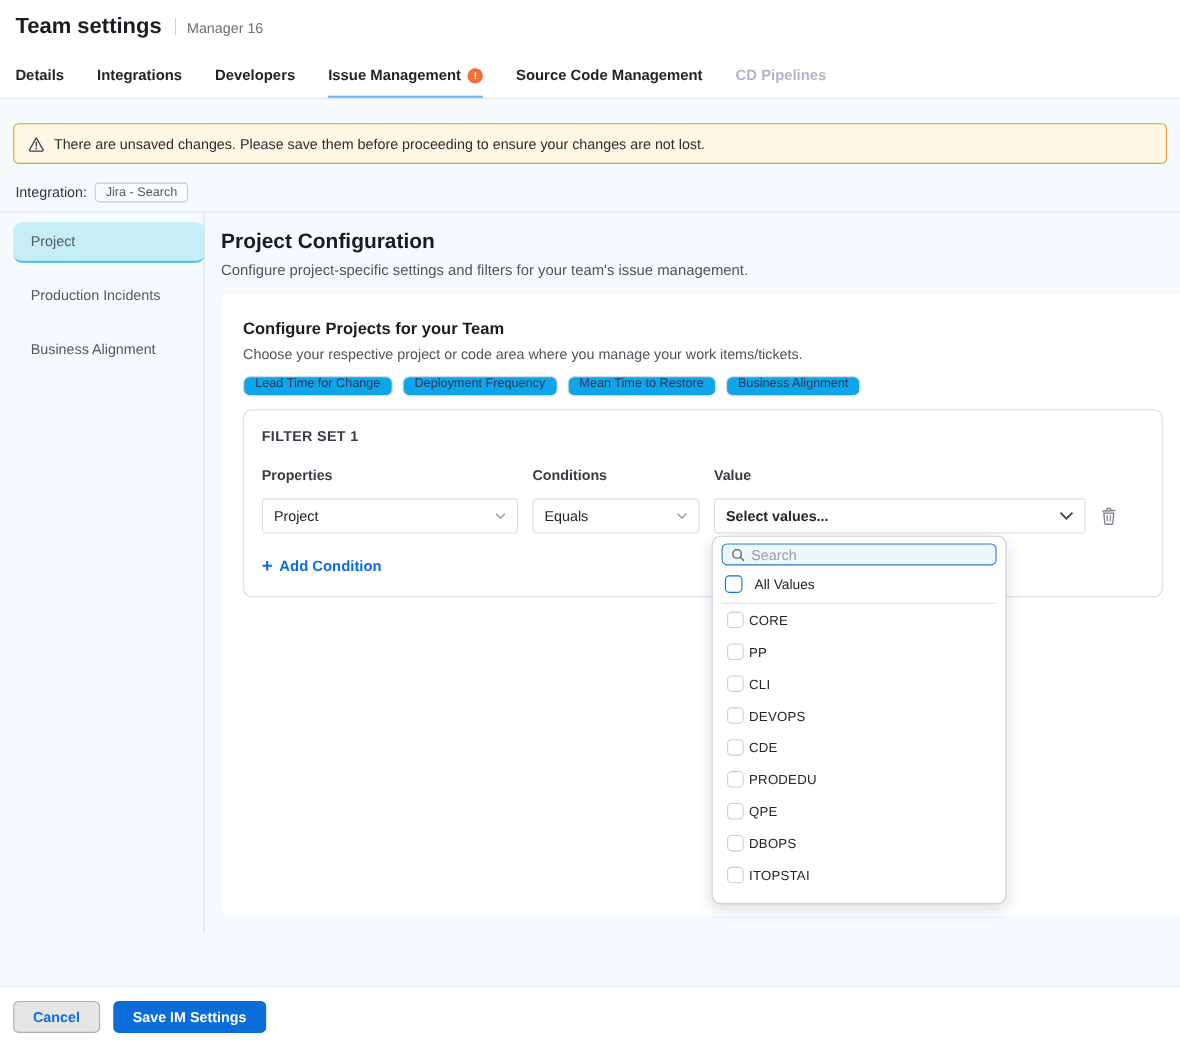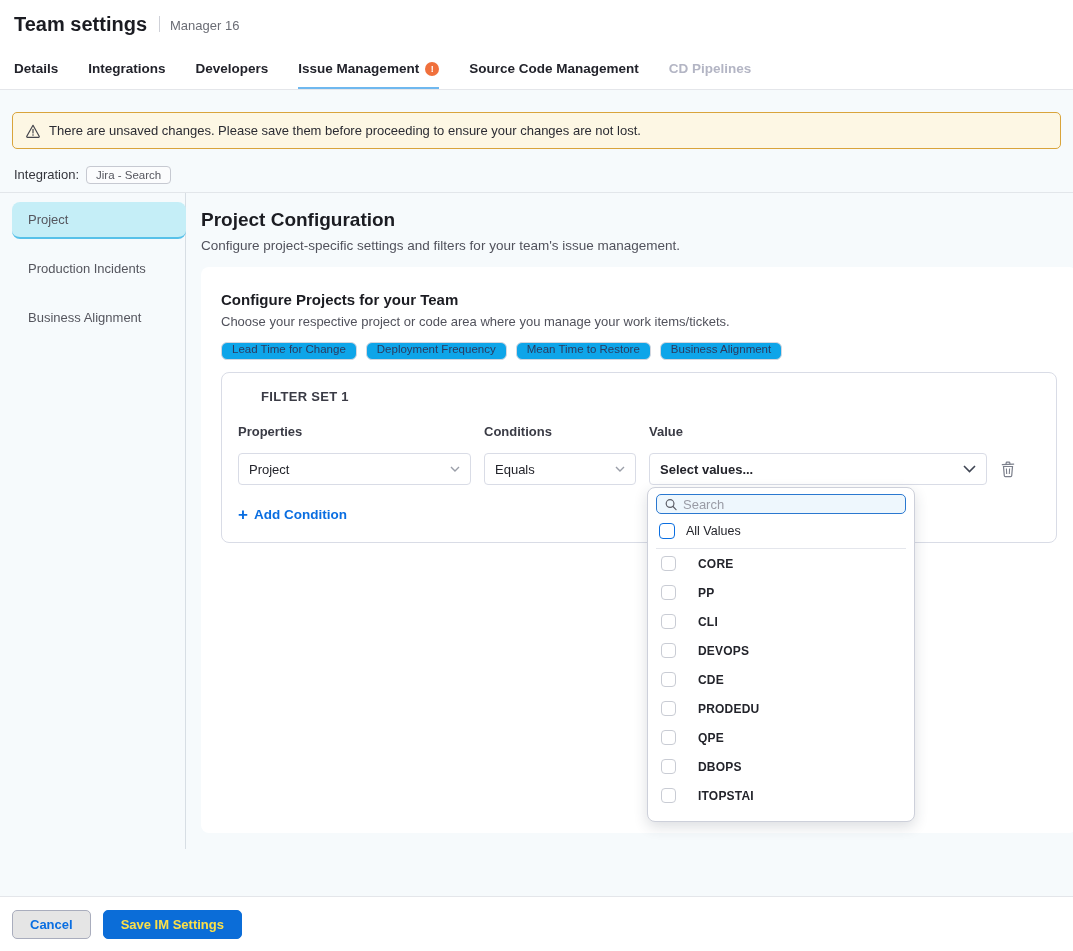--- a/index.html
+++ b/index.html
@@ -68,21 +68,21 @@
   .card-subtitle { font-size:13px; color:#51525c; margin-top:6px; }
   .chips { display:flex; gap:9px; margin-top:13px; }
   .chip {
     border:1px solid #d4d6de; border-radius:6px; background:#0ea5e9; padding:0 10px 4px;
     font-size:11.5px; color:#2b3a5e; cursor:pointer; white-space:nowrap;
   }
   .filter-box {
     margin-top:12px; border:1px solid #d9dce6; border-radius:8px;
     padding:16px 16px 20px;
   }
-  .filter-title { font-size:13px; font-weight:bold; color:#3a3b45; letter-spacing:.3px;margin-left:23px; }
+  .filter-title { font-size:13px; font-weight:bold; color:#3a3b45; letter-spacing:.3px; }
   .filter-grid {
     margin-top:20px; display:grid; grid-template-columns:233px 152px 338px 40px;
     column-gap:13px; row-gap:14px; align-items:center;
   }
   .col-label { font-size:13px; font-weight:bold; color:#3a3b45; align-self:end; }
   .select {
     height:32px; border:1px solid #d9dce6; border-radius:4px; background:#fff;
     display:flex; align-items:center; justify-content:space-between; padding:0 10px;
     font-size:13px; color:#23242b; cursor:pointer;
   }
@@ -113,33 +113,33 @@
     display:flex; align-items:center; gap:11px; padding:9px 2px 9px 3px;
     border-bottom:1px solid #e4e6ec; cursor:pointer;
   }
   .checkbox {
     width:16px; height:16px; border:1.5px solid #c9ccd4; border-radius:4px;
     background:#fff; flex-shrink:0; cursor:pointer;
   }
   .checkbox.accent { border-color:#0a6ee1; }
   .all-values-label { font-size:12.5px; color:#23242b; }
   .option-row {
-    height:29px; display:flex; align-items:center; gap:22px; padding-left:5px; cursor:pointer;font-weight:bold;
+    height:29px; display:flex; align-items:center; gap:5px; padding-left:5px; cursor:pointer;
   }
   .option-row .checkbox { width:15px; height:15px; }
   .option-label { font-size:12px; color:#23242b; letter-spacing:.2px; }
   
   .footer {
     position:absolute; left:0; bottom:0; width:1073px; height:55px; background:#fff;
     border-top:1px solid #e4e6ea; display:flex; align-items:center; padding-left:12px; gap:12px;
   }
   .btn { height:29px; border-radius:5px; font-size:13px; font-weight:bold; cursor:pointer;
     padding:0 17px; font-family:"Liberation Sans",sans-serif; }
   .btn-cancel { background:#e5e5e5; border:1px solid #a9adbd; color:#0a6ee1; }
-  .btn-save { background:#0b6dd8; border:1px solid #0b6dd8; color:#fde047; }
+  .btn-save { background:#0b6dd8; border:1px solid #0b6dd8; color:#ffffff; }
   svg { display:block; }
 </style>
 </head>
 <body>
 
 <div class="header">
   <h1>Team settings</h1>
   <div class="vsep"></div>
   <div class="subtitle">Manager 16</div>
 </div>

